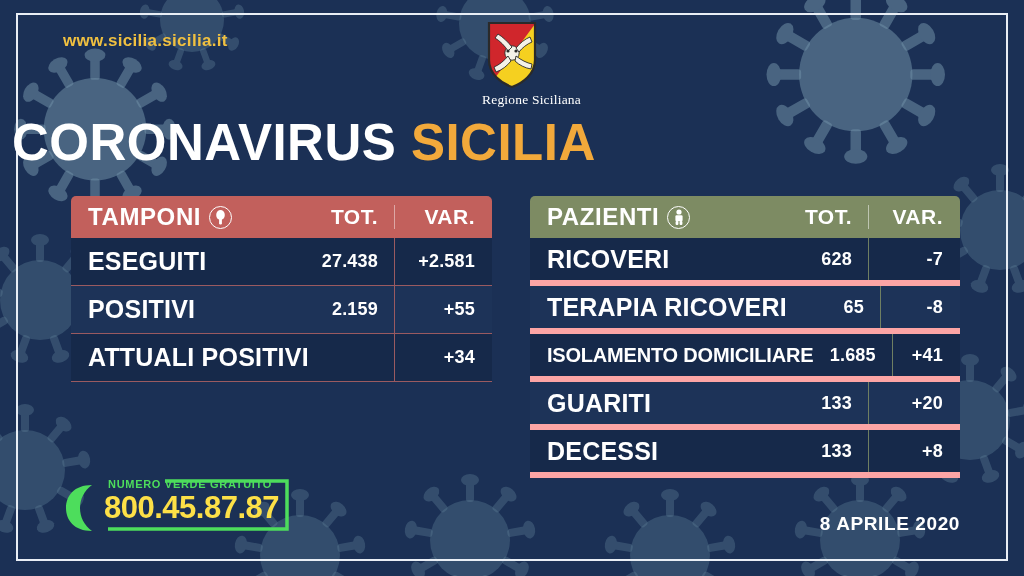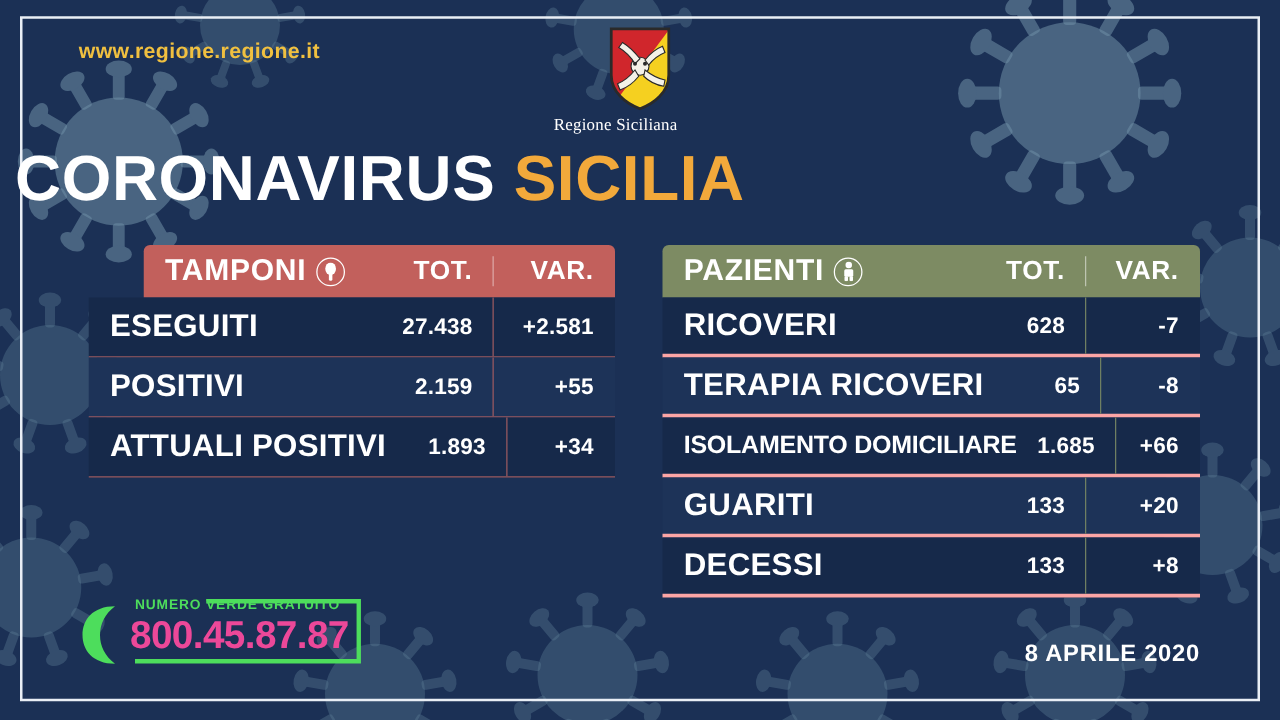--- a/index.html
+++ b/index.html
@@ -40,21 +40,21 @@
     letter-spacing:.3px;
     color:#f0c040;
     white-space:nowrap;
   }
 
   
   .crest-wrap {
     position:absolute;
     left:443px; top:20px;
     width:138px;
-    text-align:left;
+    text-align:right;
   }
   .crest-shield { display:block; margin:0 auto; }
   .crest-caption {
     margin-top:2px;
     font-family:"Liberation Serif", serif;
     font-size:13.5px;
     color:#ffffff;
     letter-spacing:.2px;
   }
 
@@ -77,21 +77,21 @@
   #panel-left  { left:71px;  top:196px; width:421px; }
   #panel-right { left:530px; top:196px; width:430px; }
 
   .thead {
     display:flex;
     align-items:center;
     height:42px;
     border-radius:5px 5px 0 0;
     color:#ffffff;
   }
-  #panel-left  .thead { background:#c2605c;margin-left:44px; }
+  #panel-left  .thead { background:#c2605c; }
   #panel-right .thead { background:#7d8b63; }
 
   .thead .th-title {
     flex:1 1 auto;
     display:flex;
     align-items:center;
     gap:8px;
     padding-left:17px;
     font-size:24px;
     font-weight:bold;
@@ -137,21 +137,21 @@
     font-weight:bold;
     text-align:right;
     letter-spacing:.2px;
   }
   #panel-left  .trow .c-tot { width:108px; padding-right:16px; }
   #panel-left  .trow .c-var { width:98px;  padding-right:17px; border-left:1px solid #9a5a60; align-self:stretch; display:flex; align-items:center; justify-content:flex-end; }
   #panel-right .trow .c-tot { width:108px; padding-right:16px; }
   #panel-right .trow .c-var { width:92px;  padding-right:17px; border-left:1px solid #6f7f62; align-self:stretch; display:flex; align-items:center; justify-content:flex-end; }
 
   #panel-left  .trow { border-bottom:1px solid #9a5a60; }
-  #panel-right .trow { border-bottom:3px solid #fca5a5; }
+  #panel-right .trow { border-bottom:6px solid #fca5a5; }
 
   .rowbg-a { background:#16294a; }
   .rowbg-b { background:#1d3358; }
 
   #panel-right .trow .c-label.tight { letter-spacing:-0.2px; font-size:20px; }
 
   
   .greenbox { position:absolute; left:62px; top:476px; width:230px; height:66px; }
   .gb-phone { position:absolute; left:0; top:6px; }
   .gb-label {
@@ -161,21 +161,21 @@
     font-weight:bold;
     color:#4ddd5c;
     letter-spacing:.7px;
     white-space:nowrap;
   }
   .gb-number {
     position:absolute;
     left:42px; top:14px;
     font-size:31px;
     font-weight:bold;
-    color:#ec4899;
+    color:#fde047;
     letter-spacing:-0.5px;
     white-space:nowrap;
   }
   .gb-bracket { position:absolute; left:40px; top:0px; }
 
   
   .date {
     position:absolute;
     right:64px; top:513px;
     font-size:19px;
@@ -297,21 +297,21 @@
     <use href="#virusglyph2" x="470" y="540"></use>
     <use href="#virusglyph2" x="670" y="555"></use>
     <use href="#virusglyph2" x="300" y="555"></use>
     <use href="#virusglyph2" x="860" y="540"></use>
     <use href="#virusglyph2" x="520" y="20" transform="scale(0.9) translate(30,6)"></use>
     <use href="#virusglyph2" x="215" y="35" transform="scale(0.8) translate(25,-10)"></use>
   </svg>
 
   <div class="frame"></div>
 
-  <div class="site-url">www.regione.regione.it</div>
+  <div class="site-url">www.sicilia.sicilia.it</div>
 
   <div class="crest-wrap">
     <svg class="crest-shield" width="52" height="70" viewBox="0 0 52 70" xmlns="http://www.w3.org/2000/svg">
       <defs>
         <clipPath id="shieldclip">
           <path d="M3 3 H49 V40 C49 54 37 63 26 67 C15 63 3 54 3 40 Z"></path>
         </clipPath>
       </defs>
       <g clip-path="url(#shieldclip)">
         <rect x="0" y="0" width="52" height="70" fill="#f5d020"></rect>
@@ -355,21 +355,20 @@
       <div class="c-tot">27.438</div>
       <div class="c-var">+2.581</div>
     </div>
     <div class="trow rowbg-b">
       <div class="c-label">POSITIVI</div>
       <div class="c-tot">2.159</div>
       <div class="c-var">+55</div>
     </div>
     <div class="trow rowbg-a">
       <div class="c-label">ATTUALI POSITIVI</div>
-      <div class="c-tot">1.893</div>
       <div class="c-var">+34</div>
     </div>
   </div>
 
   <div class="panel" id="panel-right">
     <div class="thead">
       <div class="th-title">
         <span>PAZIENTI</span>
         <span class="hdr-icon">
           <svg width="12" height="16" viewBox="0 0 12 16" xmlns="http://www.w3.org/2000/svg">
@@ -390,21 +389,21 @@
       <div class="c-var">-7</div>
     </div>
     <div class="trow rowbg-b">
       <div class="c-label">TERAPIA RICOVERI</div>
       <div class="c-tot">65</div>
       <div class="c-var">-8</div>
     </div>
     <div class="trow rowbg-a">
       <div class="c-label tight">ISOLAMENTO DOMICILIARE</div>
       <div class="c-tot">1.685</div>
-      <div class="c-var">+66</div>
+      <div class="c-var">+41</div>
     </div>
     <div class="trow rowbg-b">
       <div class="c-label">GUARITI</div>
       <div class="c-tot">133</div>
       <div class="c-var">+20</div>
     </div>
     <div class="trow rowbg-a">
       <div class="c-label">DECESSI</div>
       <div class="c-tot">133</div>
       <div class="c-var">+8</div>

